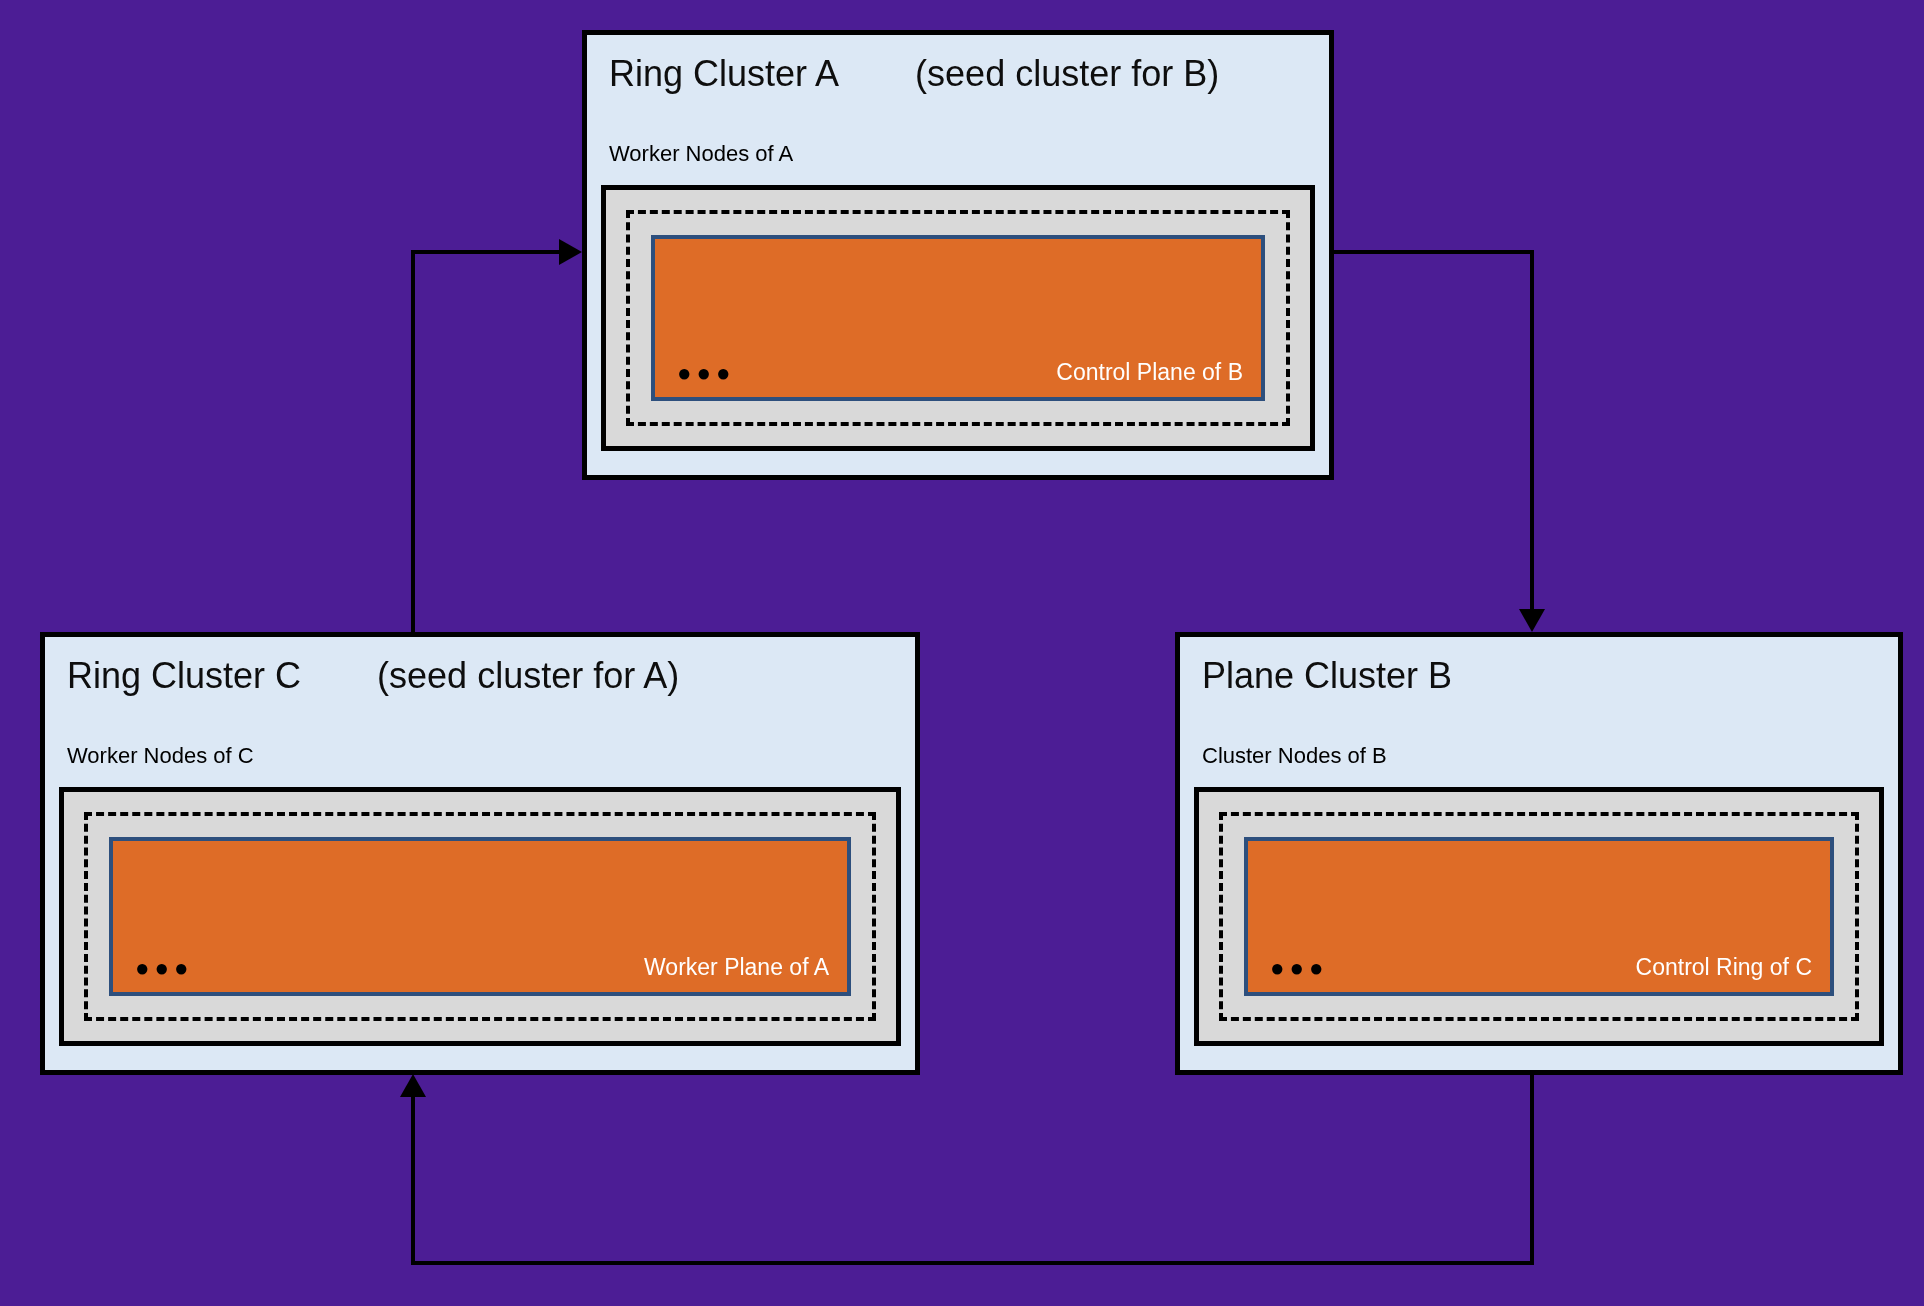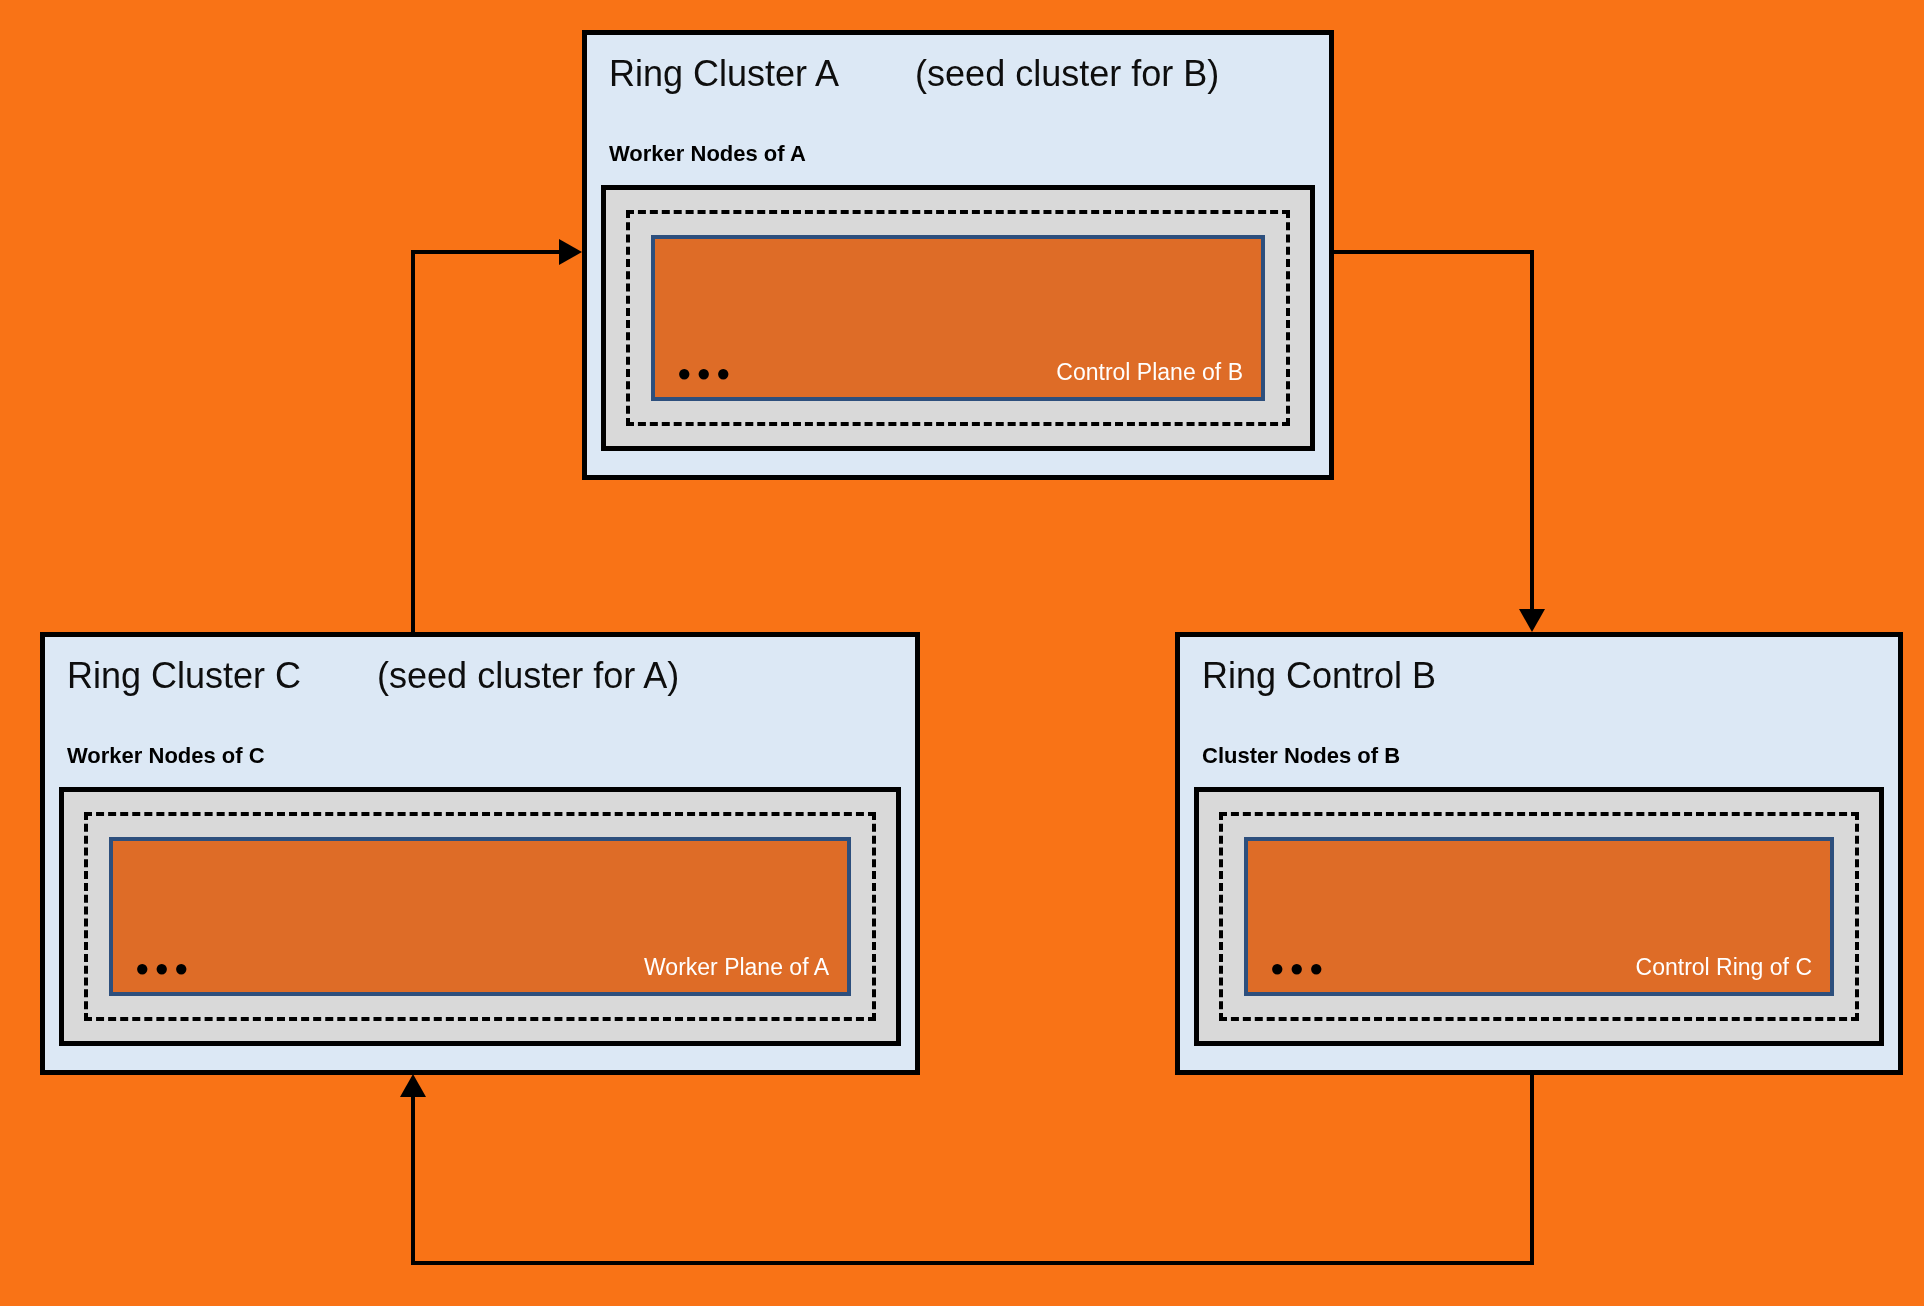--- a/index.html
+++ b/index.html
@@ -6,31 +6,31 @@
     --cluster-fill:#dce8f5;
     --cluster-border:#000000;
     --worker-box-fill:#d9d9d9;
     --control-plane-fill:#de6c27;
     --control-plane-border:#2d4f7d;
     --arrow:#000000;
   }
   *{box-sizing:border-box;margin:0;padding:0;}
   html,body{background:#ffffff;}
   body{font-family:"Liberation Sans",sans-serif;}
-  .canvas{position:relative;width:1924px;height:1306px;background:#f97316;overflow:hidden;}
+  .canvas{position:relative;width:1924px;height:1306px;background:#4c1d95;overflow:hidden;}
 
   
   .cluster{position:absolute;background:var(--cluster-fill);border:5px solid var(--cluster-border);}
   .cluster-a{left:582px;top:30px;width:752px;height:450px;}
   .cluster-b{left:1175px;top:632px;width:728px;height:443px;}
   .cluster-c{left:40px;top:632px;width:880px;height:443px;}
 
   .title-row{position:absolute;left:22px;top:16px;right:14px;display:flex;gap:76px;
              font-size:36px;line-height:1.25;color:#0e0e0e;white-space:nowrap;}
-  .worker-label{position:absolute;left:22px;top:106px;font-size:22px;font-weight:bold;color:#000;}
+  .worker-label{position:absolute;left:22px;top:106px;font-size:22px;font-weight:normal;color:#000;}
 
   .worker-box{position:absolute;left:14px;right:14px;top:150px;bottom:24px;
               background:var(--worker-box-fill);border:5px solid #000;}
   .dashed-box{position:absolute;inset:20px;border:4px dashed #000;}
   .control-plane{position:absolute;inset:21px;background:var(--control-plane-fill);
                  border:4px solid var(--control-plane-border);
                  display:flex;justify-content:space-between;align-items:flex-end;
                  padding:0 18px 12px 22px;}
   .dots{font-size:24px;letter-spacing:5px;color:#000;line-height:1;font-weight:bold;}
   .control-label{color:#ffffff;font-weight:normal;font-size:23px;line-height:1.1;}
@@ -75,21 +75,21 @@
         <div class="control-plane">
           <span class="dots">●●●</span>
           <span class="control-label">Control Plane of B</span>
         </div>
       </div>
     </div>
   </div>
 
   <div class="cluster cluster-b">
     <div class="title-row">
-      <span>Ring Control B</span>
+      <span>Plane Cluster B</span>
     </div>
     <div class="worker-label">Cluster Nodes of B</div>
     <div class="worker-box">
       <div class="dashed-box">
         <div class="control-plane">
           <span class="dots">●●●</span>
           <span class="control-label">Control Ring of C</span>
         </div>
       </div>
     </div>

